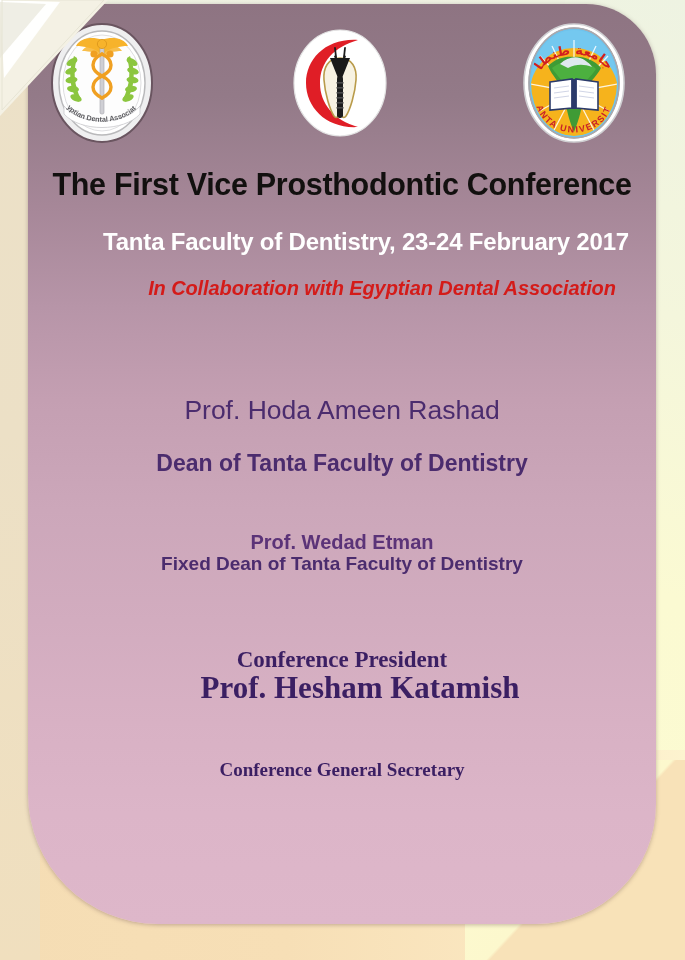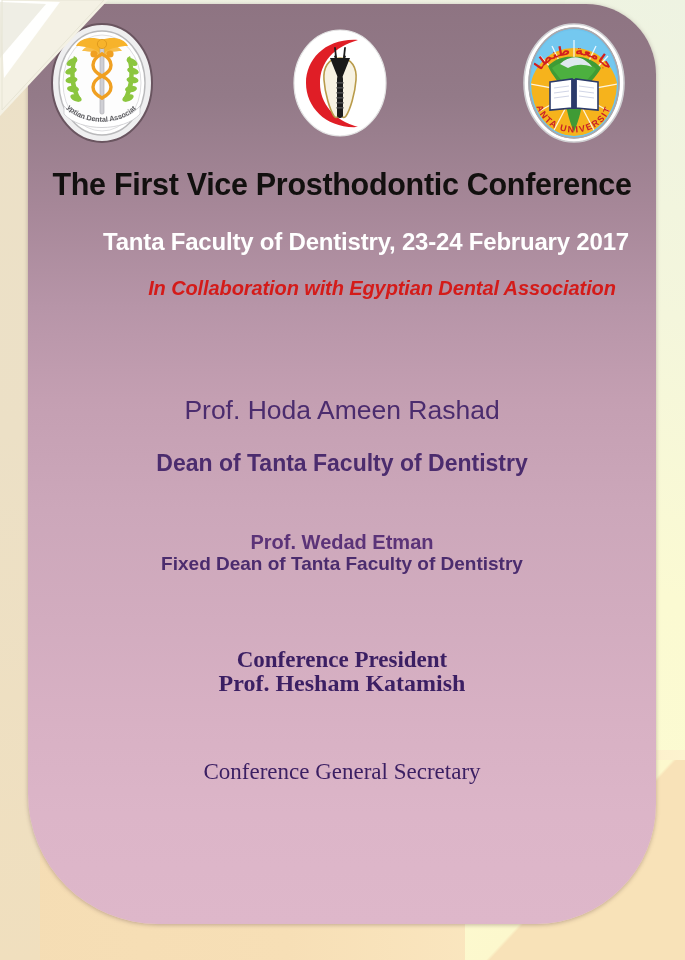--- a/index.html
+++ b/index.html
@@ -189,28 +189,29 @@
   }
   .pres-label {
     top: 631px;
     font-size: 23px;
     font-weight: bold;
     color: #3b1f63;
     margin-top: 12px;
   }
   .pres-name {
     top: 666px;
-    font-size: 24px;
+    font-size: 31px;
     font-weight: bold;
     color: #3b1f63;
+    padding-left: 18px;
   }
   .sec-label {
     top: 755px;
-    font-size: 23px;
-    font-weight: normal;
+    font-size: 19px;
+    font-weight: bold;
     color: #3b1f63;
   }
   .sec-name {
     top: 791px;
     font-size: 31px;
     font-weight: bold;
     color: #3b1f63;
   }
 
   

